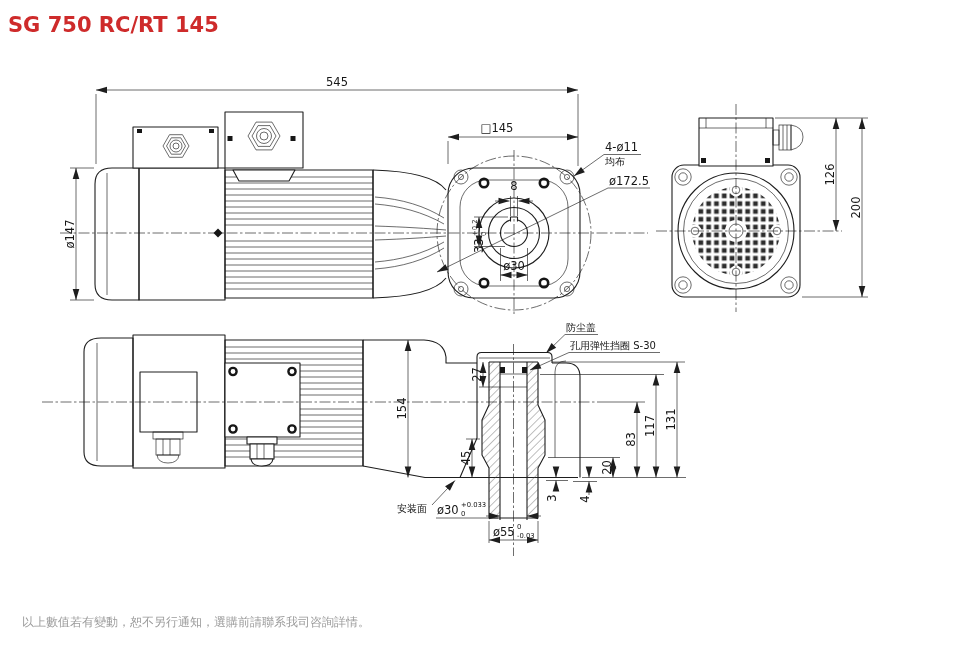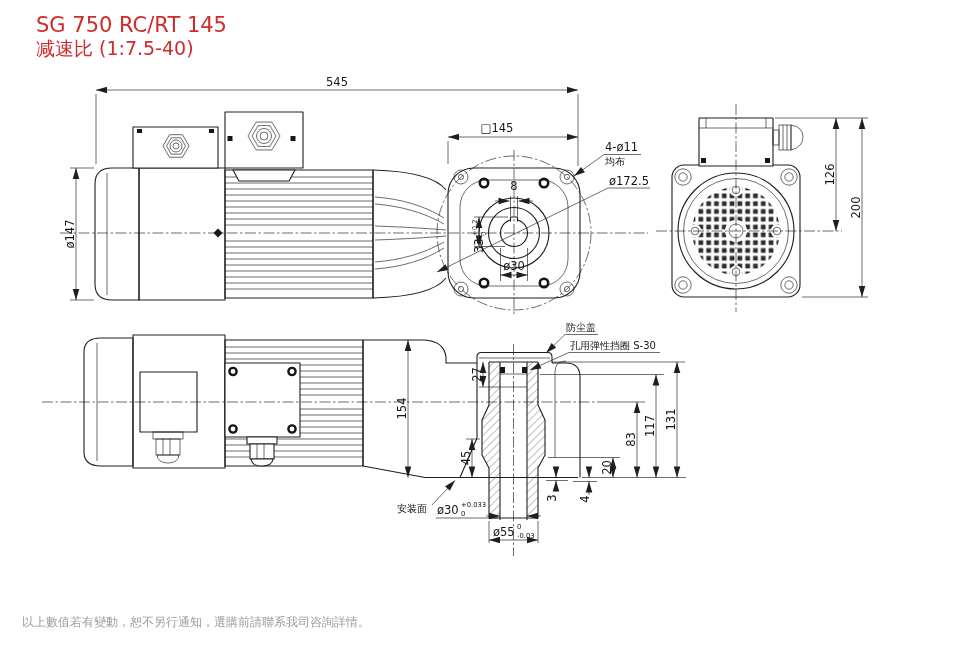--- a/index.html
+++ b/index.html
@@ -1,18 +1,18 @@
 <!DOCTYPE html>
 <html><head>
 <meta charset="utf-8">
 <style>
   html,body{margin:0;padding:0;background:#fff;}
   .stage{position:relative;width:974px;height:647px;background:#ffffff;overflow:hidden;
          font-family:"DejaVu Sans",sans-serif;}
-  .title{position:absolute;left:36px;top:14px;color:#ce2b2b;font-weight:normal;line-height:1.12;}
+  .title{position:absolute;left:8px;top:14px;color:#ce2b2b;font-weight:bold;line-height:1.12;}
   .title .l1{font-size:21px;}
   .title .l2{font-size:19px;}
   .footer{position:absolute;left:22px;top:614px;color:#9b9b9b;font-size:12px;}
   svg text{font-family:"DejaVu Sans",sans-serif;font-size:11.5px;fill:#161616;}
   svg text.sm{font-size:6.8px;}
   svg text.cjk{font-size:10px;}
   .ol{fill:none;stroke:#1e1e1e;stroke-width:1.1;stroke-linejoin:round;}
   .tl{fill:none;stroke:#1e1e1e;stroke-width:0.65;}
   .cl{fill:none;stroke:#1e1e1e;stroke-width:0.65;stroke-dasharray:11 2.5 2.5 2.5;}
   .wh{fill:#ffffff;stroke:#1e1e1e;stroke-width:1.1;stroke-linejoin:round;}
@@ -20,21 +20,20 @@
   .dimB{marker-start:url(#arr);marker-end:url(#arr);}
   .dimE{marker-end:url(#arr);}
 </style>
 </head>
 <body>
 
 <div class="stage">
 
   <div class="title">
     <div class="l1">SG 750 RC/RT 145</div>
-    <div class="l2">减速比 (1:7.5-40)</div>
   </div>
 
   <svg width="974" height="647" viewBox="0 0 974 647">
     <defs>
       <marker id="arr" markerUnits="userSpaceOnUse" markerWidth="12" markerHeight="9" viewBox="0 0 12 9" refX="11.5" refY="4.5" orient="auto-start-reverse">
         <path d="M0.5,1.2 L11.5,4.5 L0.5,7.8 Z" fill="#1e1e1e"></path>
       </marker>
       <pattern id="vent" x="736" y="231" width="7.8" height="7.8" patternUnits="userSpaceOnUse">
         <rect x="1.5" y="1.5" width="4.7" height="4.7" fill="#2d2d2d"></rect>
       </pattern>

